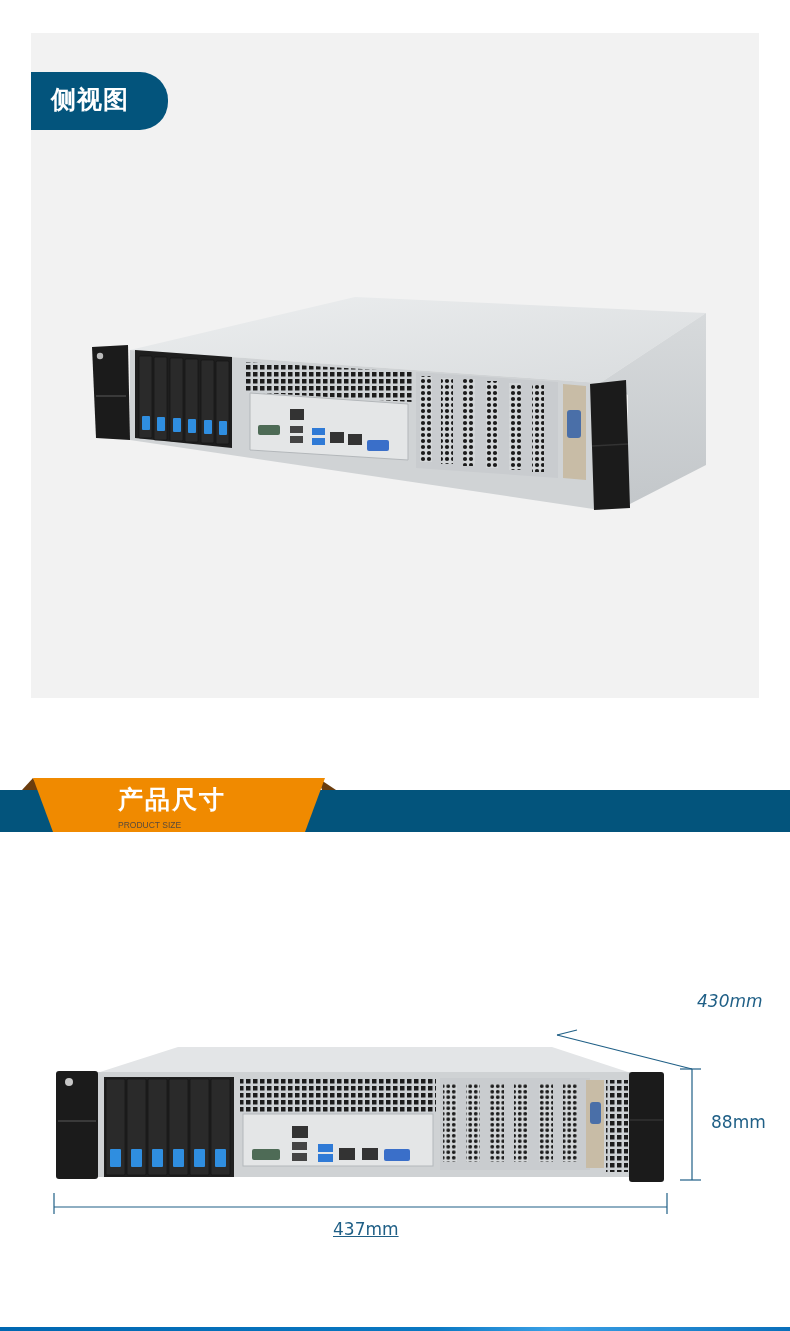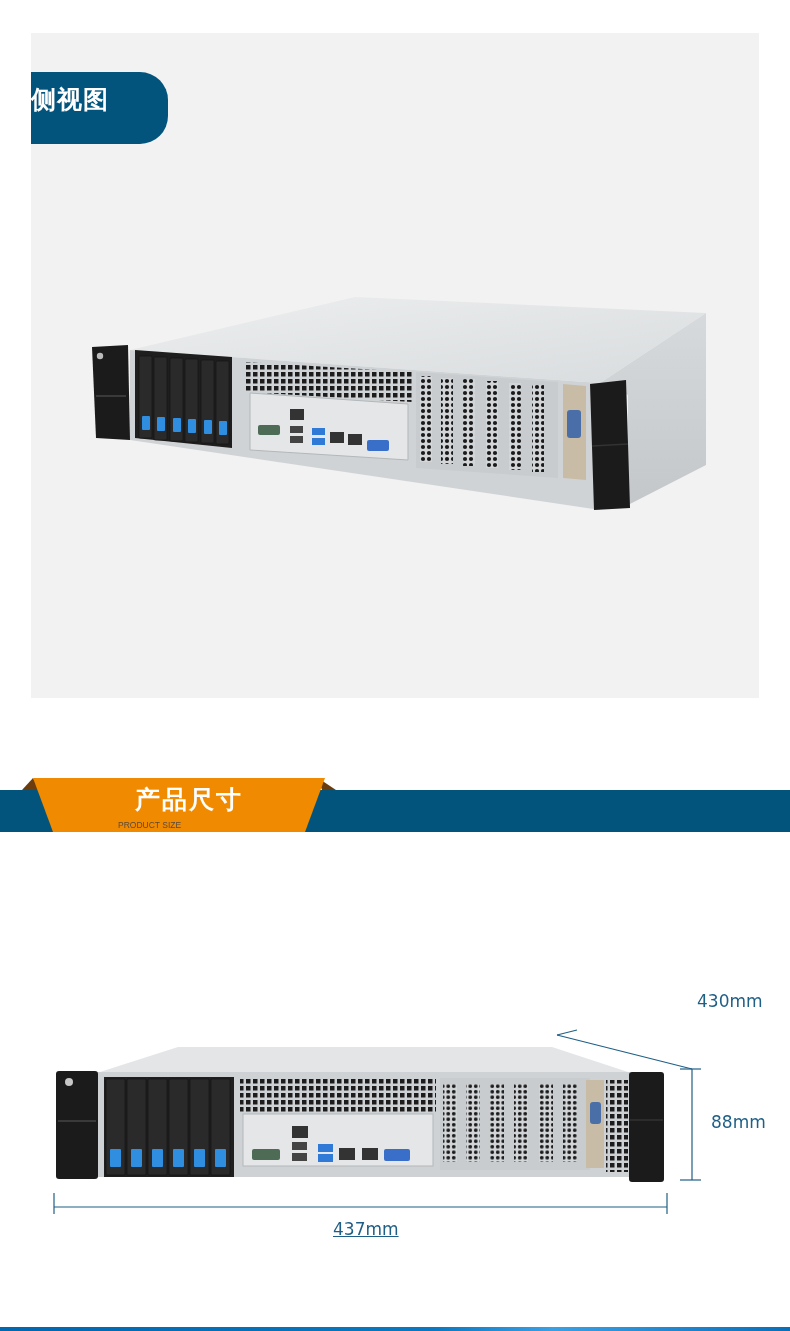--- a/index.html
+++ b/index.html
@@ -1,31 +1,31 @@
 <!DOCTYPE html>
 <html><head>
 <meta charset="utf-8">
 <style>
   * { box-sizing: border-box; margin: 0; padding: 0; }
   html, body { width: 790px; height: 1331px; background: #ffffff; overflow: hidden; }
   body { position: relative; font-family: "DejaVu Sans", "Liberation Sans", sans-serif; }
 
   
   .side-panel { position: absolute; left: 31px; top: 33px; width: 728px; height: 665px; background: #f2f2f2; }
-  .side-tag { position: absolute; left: 31px; top: 72px; width: 137px; height: 72px; background: #03547c;
+  .side-tag { position: absolute; left: 31px; top: 72px; width: 137px; height: 58px; background: #03547c;
               border-radius: 0 28px 28px 0; color: #fff; font-size: 25px; font-weight: bold;
-              line-height: 56px; letter-spacing: 1px; }
+              line-height: 56px; padding-left: 20px; letter-spacing: 1px; }
 
   
   .server-side { position: absolute; left: 0; top: 0; width: 790px; height: 720px; }
 
   
   .banner-band { position: absolute; left: 0; top: 790px; width: 790px; height: 42px; background: #03547c; }
   .banner-orange { position: absolute; left: 0; top: 778px; width: 790px; height: 54px; }
-  .banner-title { position: absolute; left: 118px; top: 783px; width: 125px; text-align: right; color: #ffffff;
+  .banner-title { position: absolute; left: 118px; top: 783px; width: 125px; text-align: left; color: #ffffff;
                   font-size: 25px; font-weight: bold; letter-spacing: 2px; }
   .banner-sub { position: absolute; left: 118px; top: 820px; width: 125px; text-align: left; color: #5a4a3a;
                 font-family: "Liberation Sans", sans-serif; font-size: 8.5px; }
 
   
   .dim-area { position: absolute; left: 0; top: 960px; width: 790px; height: 300px; }
   .dim-label { position: absolute; color: #1f5f86; font-family: "DejaVu Sans", sans-serif; font-size: 17px; }
   .bottom-bar { position: absolute; left: 0; bottom: 0; width: 790px; height: 4px;
                 background: linear-gradient(90deg, #0067b1 0%, #0a78c2 55%, #3aa0e6 70%, #0a6fba 100%); }
 </style>
@@ -192,17 +192,17 @@
     <line x1="557" y1="1035" x2="577" y2="1030"></line>
     <line x1="680" y1="1069" x2="701" y2="1069"></line>
     <line x1="692" y1="1069" x2="692" y2="1180"></line>
     <line x1="680" y1="1180" x2="701" y2="1180"></line>
     <line x1="54" y1="1207" x2="667" y2="1207"></line>
     <line x1="54" y1="1193" x2="54" y2="1214"></line>
     <line x1="667" y1="1193" x2="667" y2="1214"></line>
   </g>
 </svg>
 
-<div class="dim-label" style="left:697px; top:991px;">430mm</div>
+<div class="dim-label" style="left:697px; top:991px;font-style:italic;">430mm</div>
 <div class="dim-label" style="left:701px; top:1112px;margin-left:10px;">88mm</div>
 <div class="dim-label" style="left:333px; top:1219px;text-decoration:underline;">437mm</div>
 
 <div class="bottom-bar"></div>
 
 </body></html>

